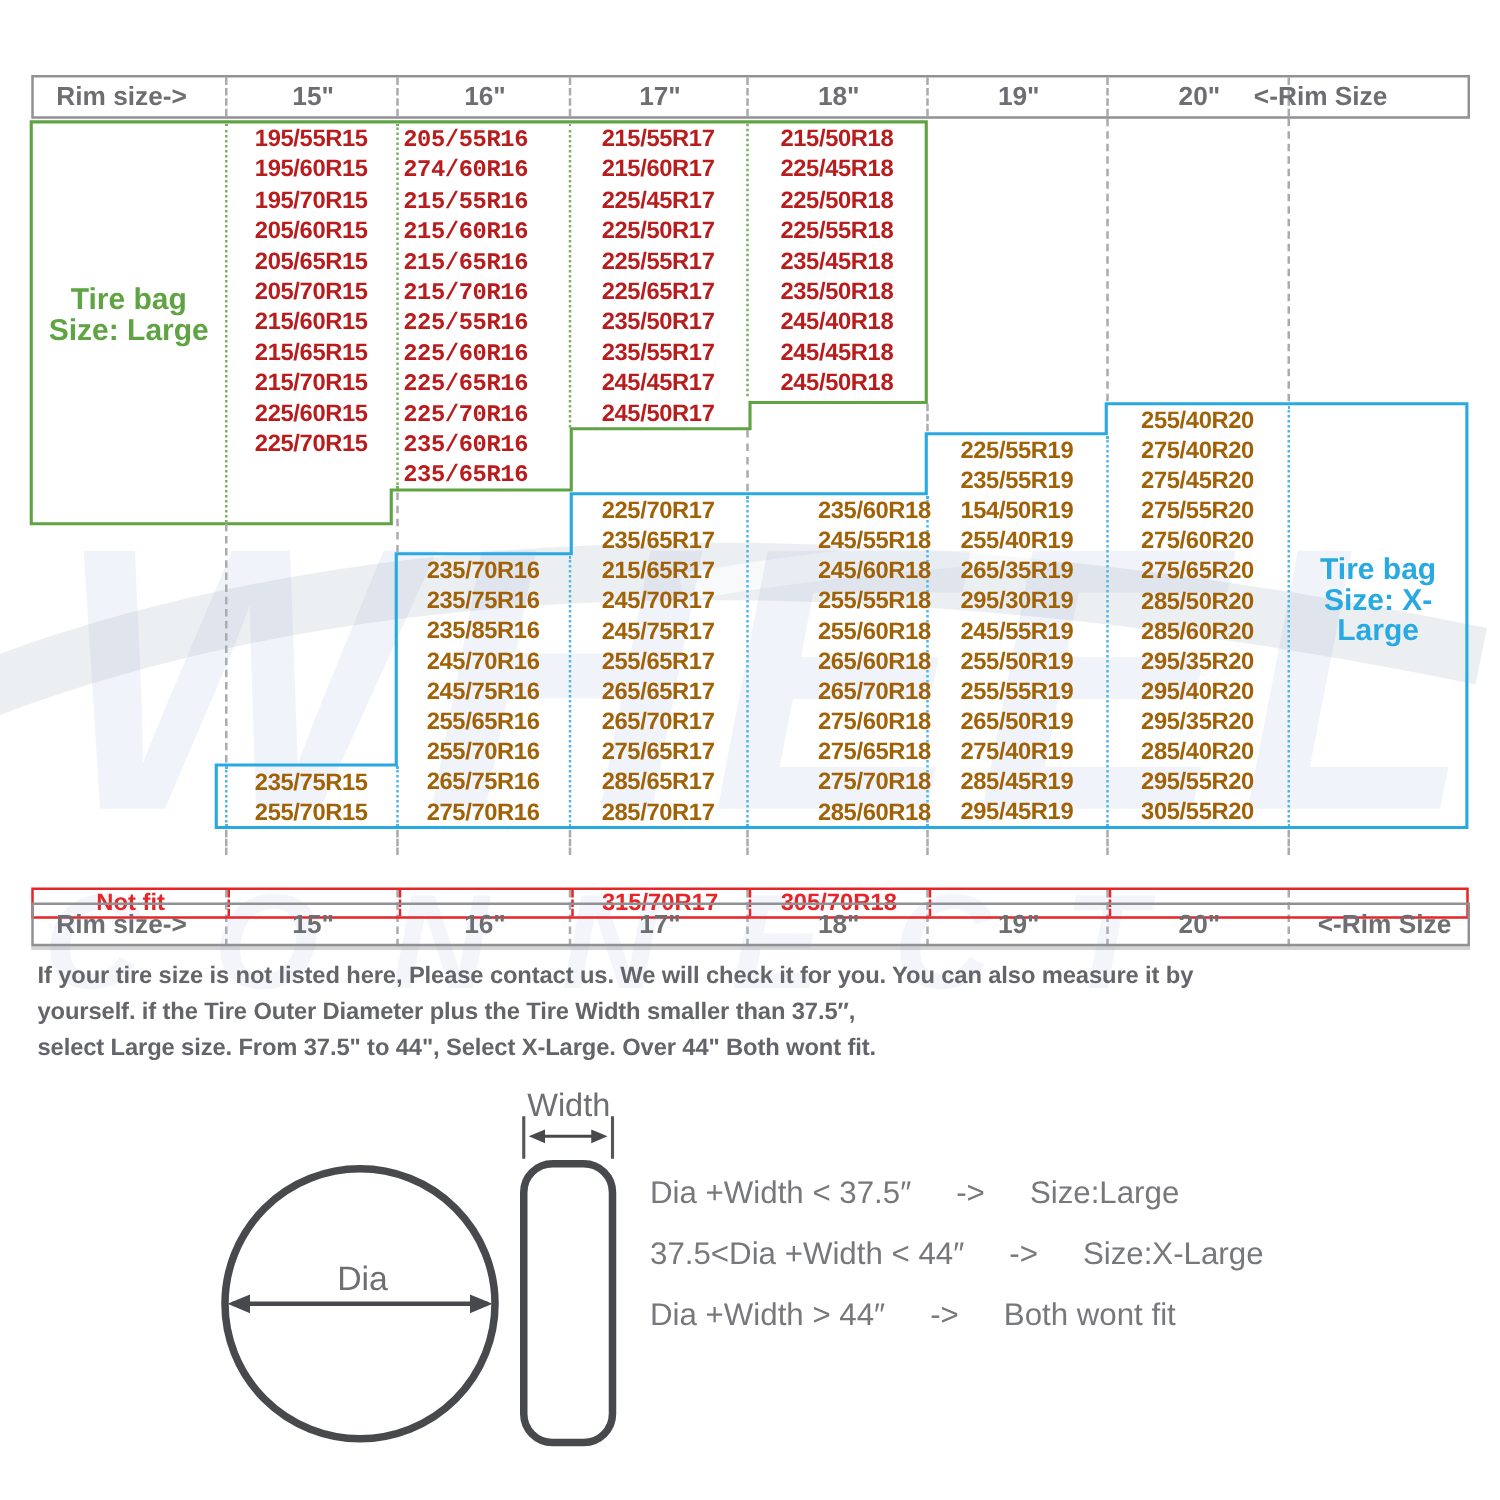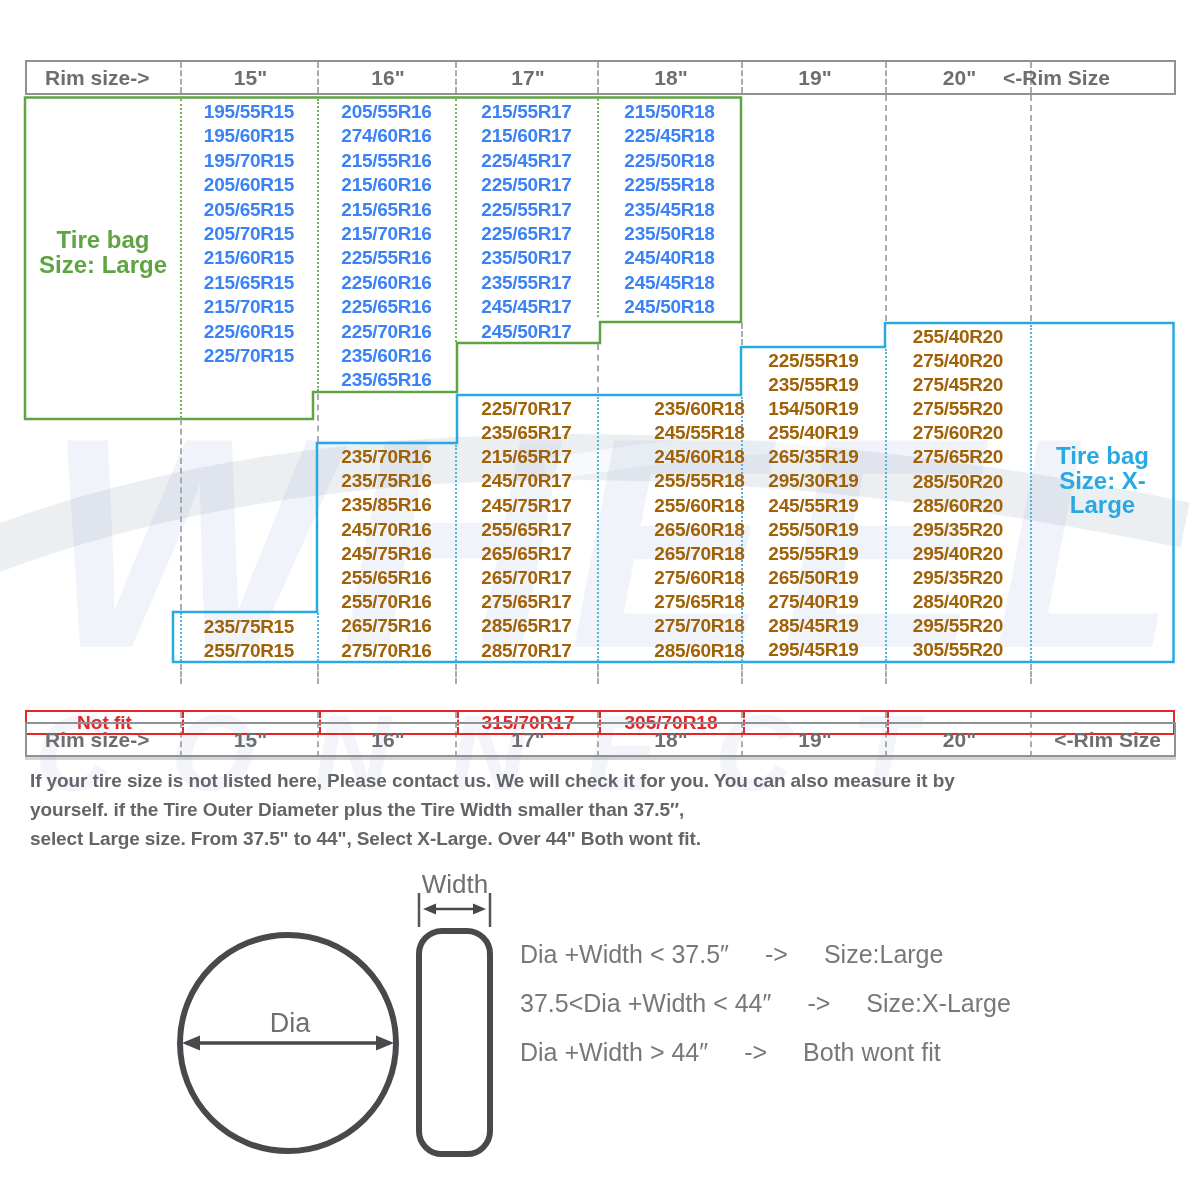--- a/index.html
+++ b/index.html
@@ -30,24 +30,24 @@
   .sep.g{border-left:2px dashed #a9abad;}
   .sep.gr{border-left:2px dotted #78b25c;}
   .sep.bl{border-left:2px dotted #4cb7e6;}
 
   
   .outl{position:absolute;left:0;top:0;z-index:2;pointer-events:none;}
 
   
   .tlist{position:absolute;z-index:4;text-align:center;font-weight:bold;font-size:19px;
          line-height:24.4px;letter-spacing:-0.3px;white-space:nowrap;}
-  .tlist.green{color:#3b82f6;}
+  .tlist.green{color:#b91c1c;}
   .tlist.blue{color:#a16207;}
   .tl-15L{left:181px;top:100px;width:136px;}
-  .tl-16L{left:318px;top:100px;width:137px;}
+  .tl-16L{left:304px;top:100px;width:137px;font-family:Liberation Mono, monospace;}
   .tl-17L{left:456px;top:100px;width:141px;}
   .tl-18L{left:598px;top:100px;width:143px;}
   .tl-15X{left:181px;top:615px;width:136px;line-height:24.2px;}
   .tl-16X{left:318px;top:445px;width:137px;line-height:24.2px;}
   .tl-17X{left:456px;top:397px;width:141px;line-height:24.15px;}
   .tl-18X{left:628px;top:397px;width:143px;line-height:24.15px;}
   .tl-19X{left:742px;top:349px;width:143px;line-height:24.1px;}
   .tl-20X{left:886px;top:325px;width:144px;line-height:24.1px;}
 
   

